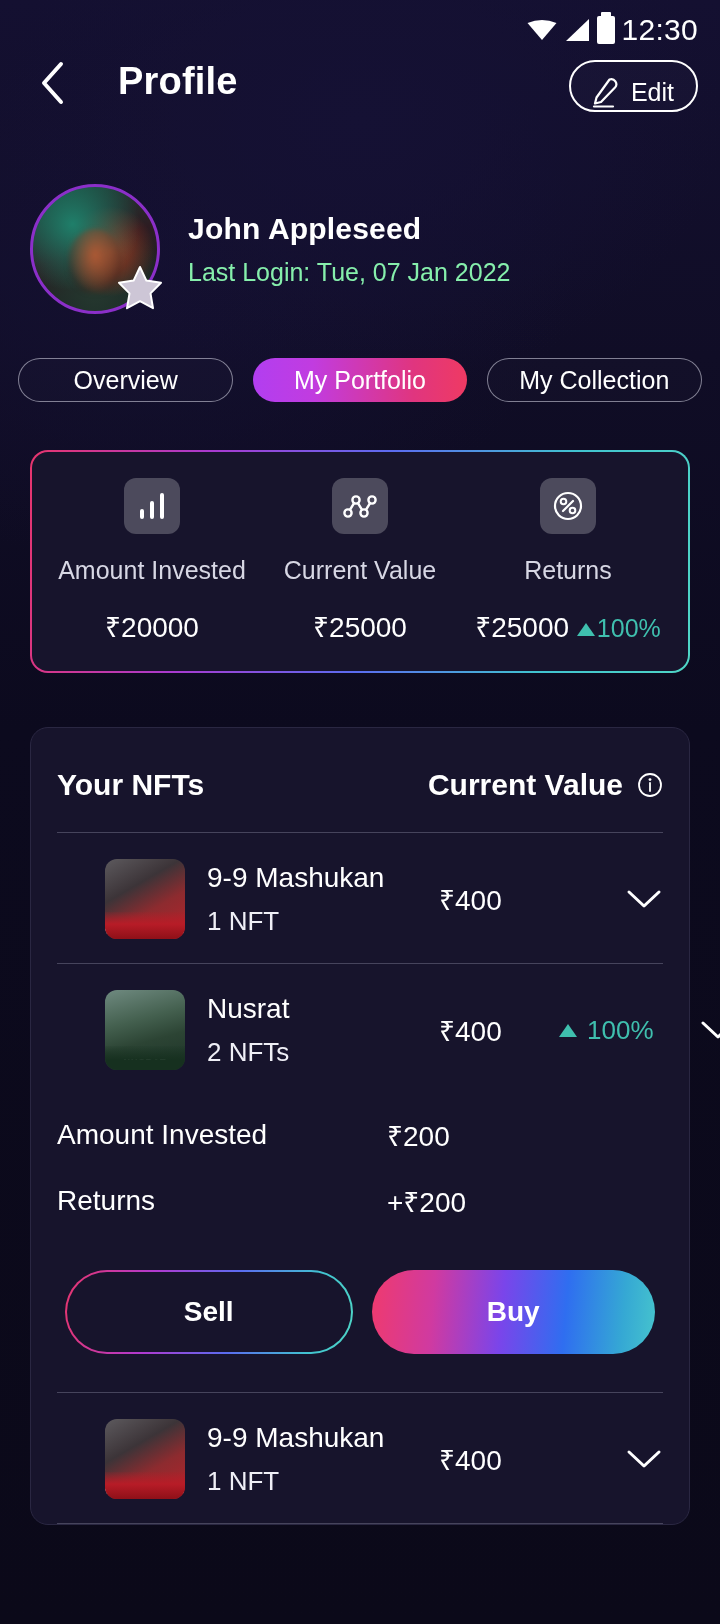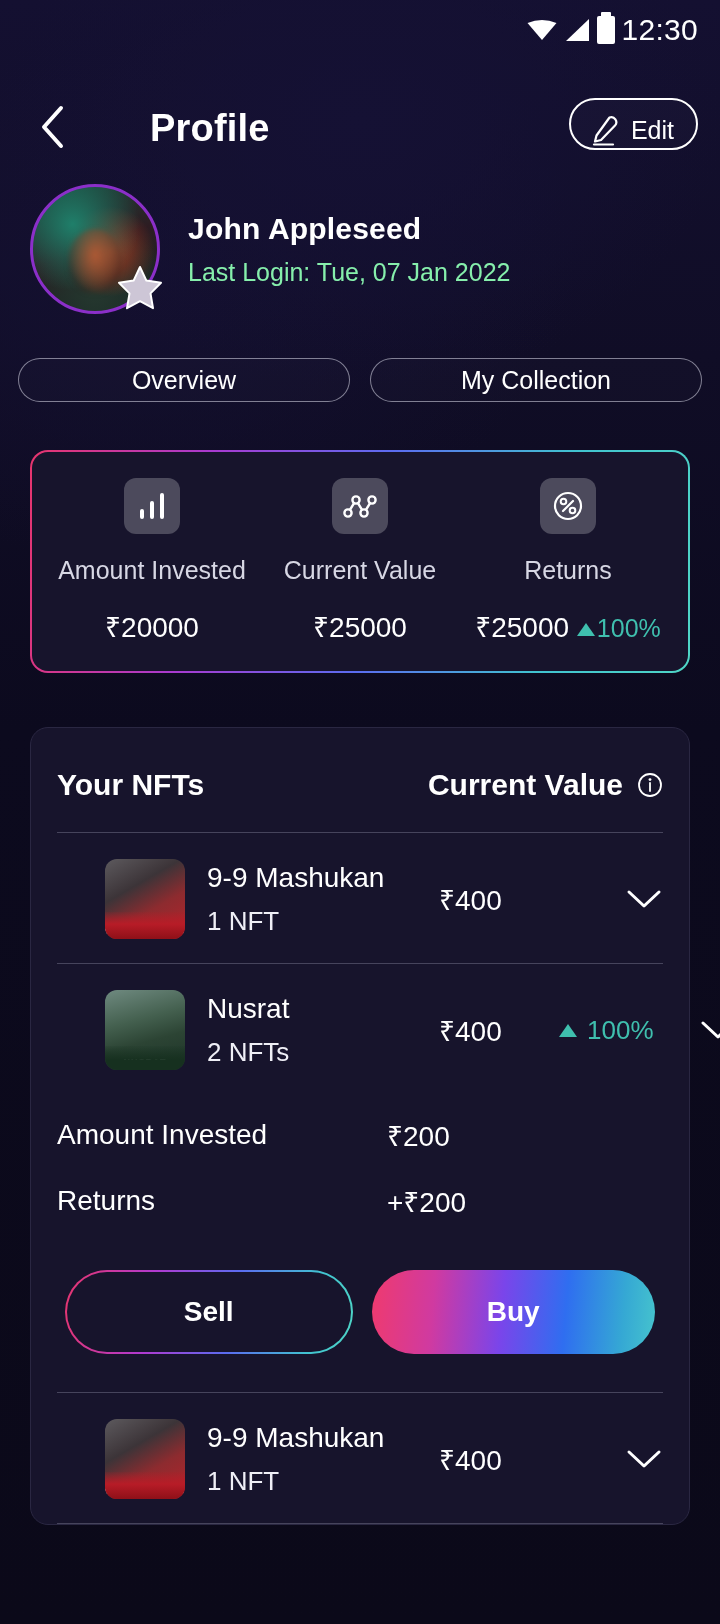--- a/index.html
+++ b/index.html
@@ -27,22 +27,22 @@
   .ico-wifi { width:30px; height:22px; }
   .ico-sig  { width:28px; height:24px; }
   .ico-batt { width:18px; height:28px; background:#fff; border-radius:2px; position:relative; }
   .ico-batt:before {
     content:""; position:absolute; top:-4px; left:4px; width:10px; height:4px;
     background:#fff; border-radius:1px 1px 0 0;
   }
 
   
   .appbar {
-    height:90px; display:flex; align-items:flex-end;
-    padding:0 22px 0 30px; position:relative;gap:32px;
+    height:90px; display:flex; align-items:flex-start;
+    padding:0 22px 0 30px; position:relative;
   }
   .back-btn { width:46px; height:46px; display:flex; align-items:center; justify-content:center; cursor:pointer; }
   .page-title { font-size:38px; font-weight:700; margin-left:42px; letter-spacing:.2px; }
   .edit-btn {
     margin-left:auto; display:flex; align-items:center; gap:12px;
     border:2px solid #ffffff; border-radius:30px;
     height:52px; padding:12px 22px 0 18px; cursor:pointer;
     background:rgba(255,255,255,0.02);
   }
   .edit-label { font-size:25px; font-weight:400; }
@@ -221,20 +221,21 @@
     </div>
   </div>
   <div class="pinfo">
     <div class="pname">John Appleseed</div>
     <div class="plogin">Last Login: Tue, 07 Jan 2022</div>
   </div>
 </div>
 
 <div class="tabs">
   <div class="tab">Overview</div>
+  <div class="tab active">My Portfolio</div>
   <div class="tab">My Collection</div>
 </div>
 
 <div class="stats-outer">
   <div class="stats-card">
     <div class="stats-row">
 
       <div class="stat">
         <div class="stat-icon">
           <svg width="30" height="28" viewBox="0 0 30 28">

